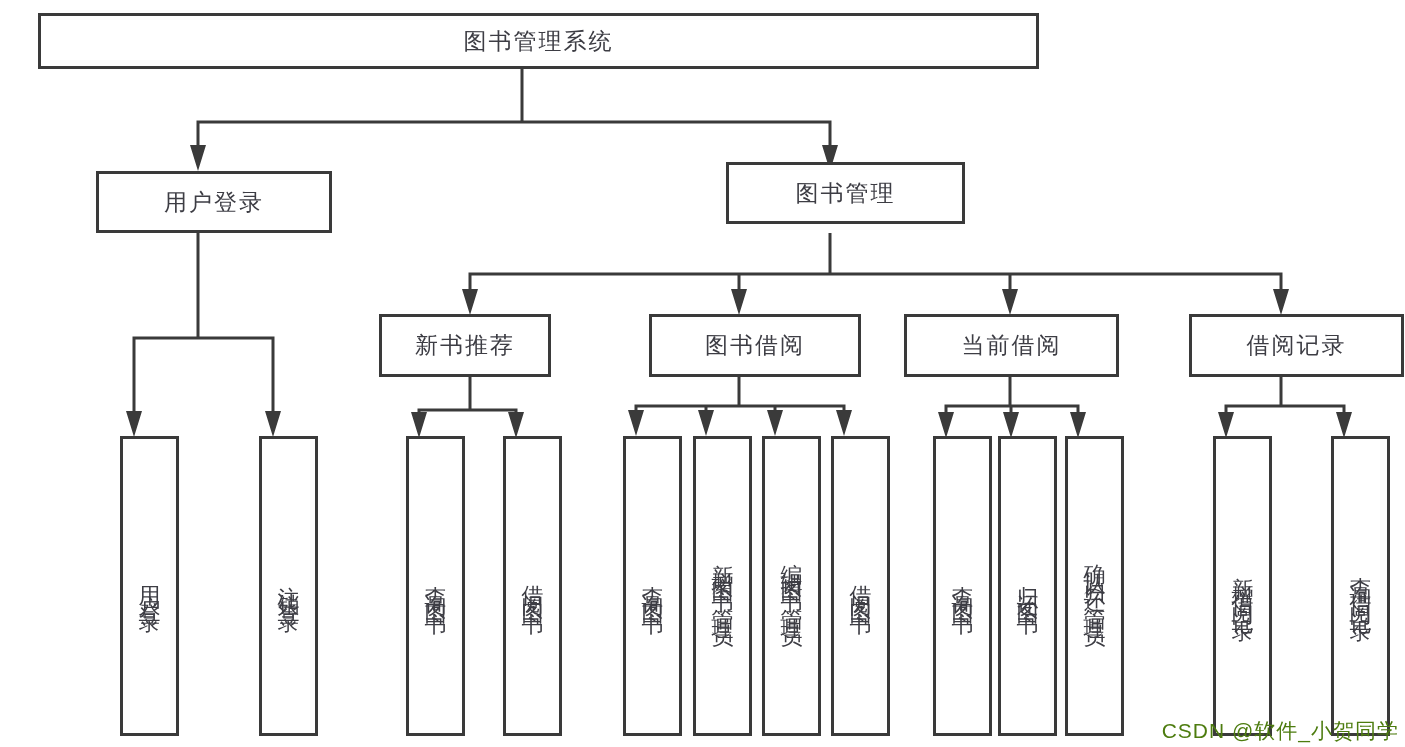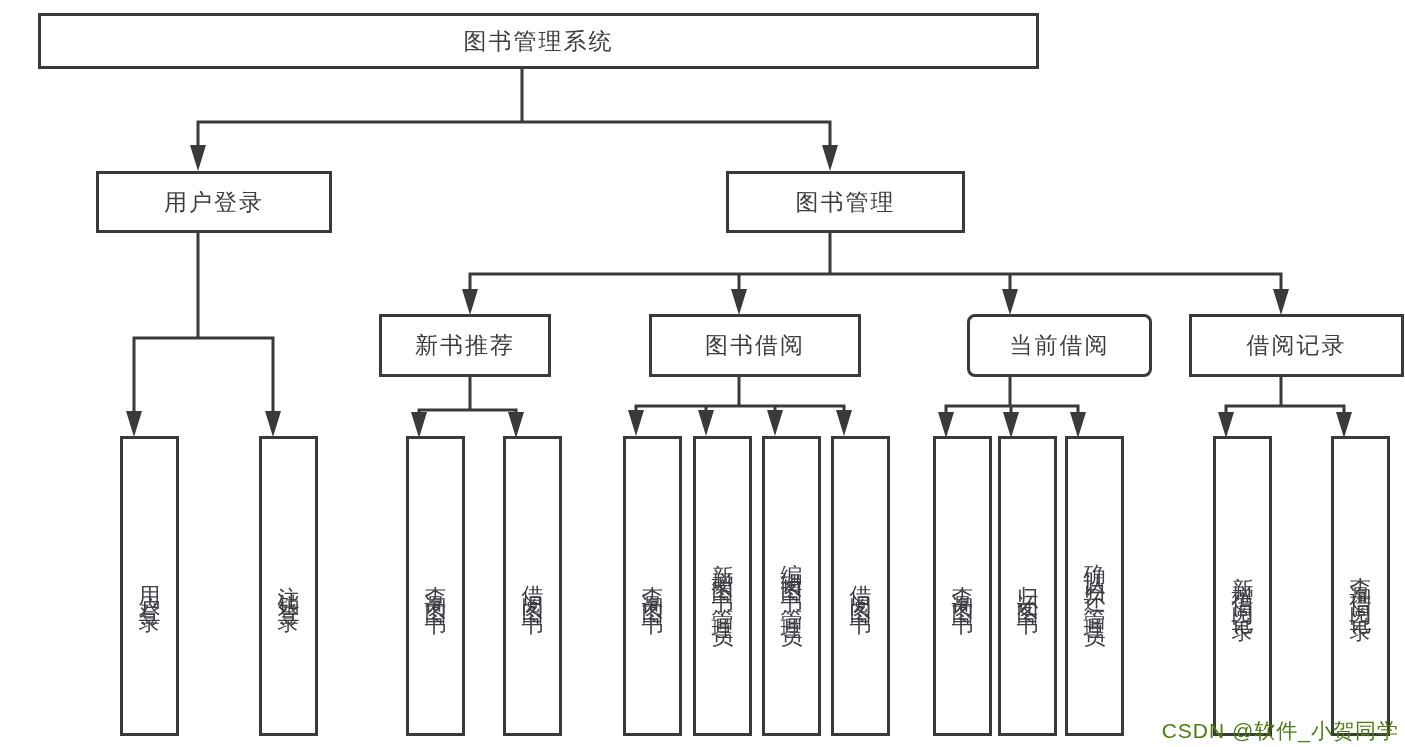--- a/index.html
+++ b/index.html
@@ -25,25 +25,25 @@
     display: flex;
     align-items: center;
     justify-content: center;
     font-size: 23px;
     letter-spacing: 2px;
     white-space: nowrap;
     margin-left: 16px;
   }
   .node.root   { left: 22px;  top: 13px;  width: 1001px; height: 56px; }
   .node.l2a    { left: 80px;  top: 171px; width: 236px;  height: 62px; }
-  .node.l2b    { left: 710px; top: 171px; width: 239px;  height: 62px; }
+  .node.l2b    { left: 710px; top: 162px; width: 239px;  height: 62px; }
   .node.l3     { top: 314px; height: 63px; }
   .node.l3a    { left: 363px;  width: 172px; }
   .node.l3b    { left: 633px;  width: 212px; font-family: Liberation Serif, serif; }
-  .node.l3c    { left: 951px;  width: 185px; border-radius: 8px; }
+  .node.l3c    { left: 888px;  width: 215px; }
   .node.l3d    { left: 1173px; width: 215px; }
   .node.leaf   { top: 436px; width: 59px; height: 300px; }
   .leaf .vtext {
     writing-mode: vertical-rl;
     text-orientation: mixed;
     font-size: 22px;
     line-height: 1.1;
     letter-spacing: 9px;
     white-space: nowrap;
   }

